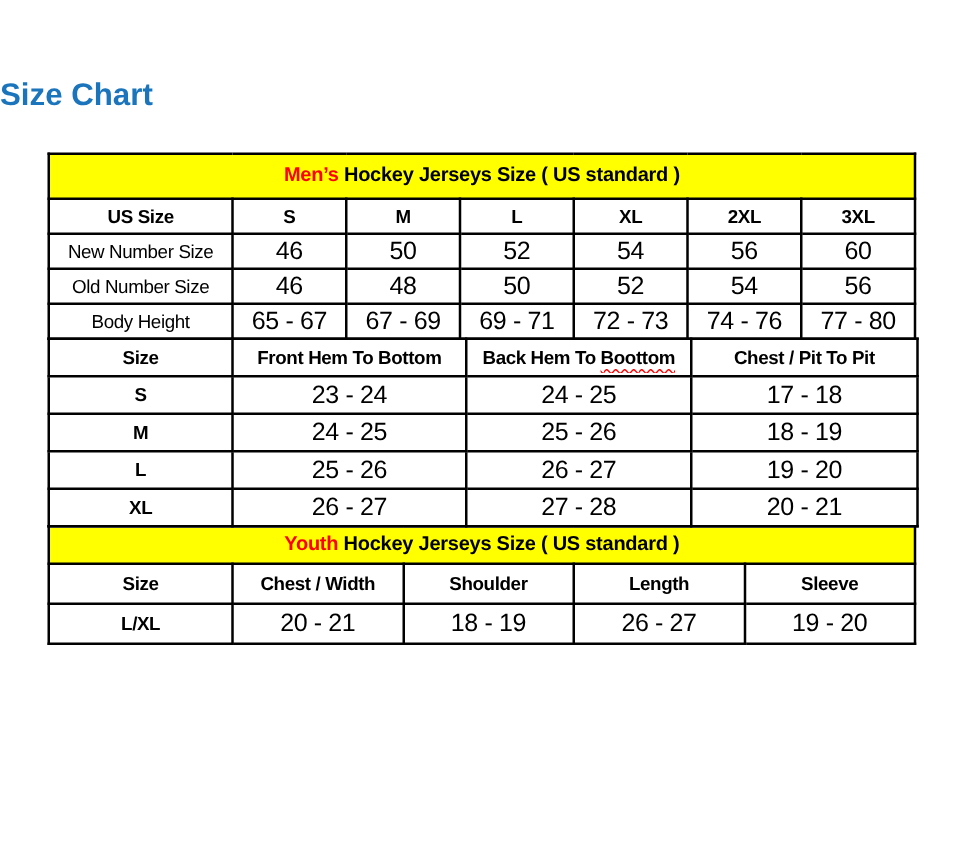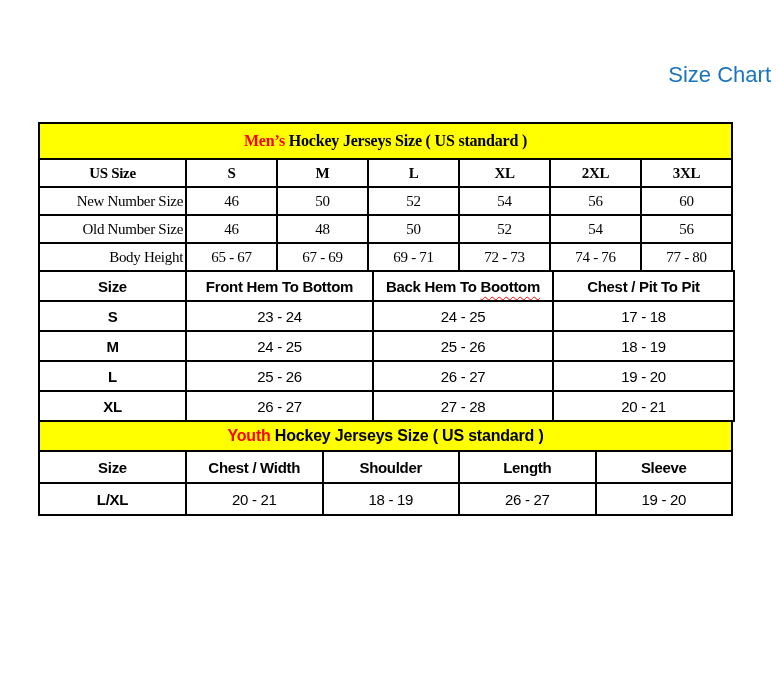--- a/index.html
+++ b/index.html
@@ -8,21 +8,21 @@
     --banner-yellow:#FFFF00;
     --border-black:#000000;
   }
   html,body{margin:0;padding:0;}
   body{background:#ffffff;font-family:"Liberation Sans",sans-serif;}
   .canvas{
     position:relative;width:776px;height:692px;background:#ffffff;overflow:hidden;
   }
   .page-title{
     position:absolute;top:62px;left:0;width:771px;margin:0;
-    text-align:right;font-size:22px;font-weight:normal;color:var(--title-blue);
+    text-align:left;font-size:25px;font-weight:bold;color:var(--title-blue);
     letter-spacing:0px;
   }
   .tables{position:absolute;left:38px;top:122px;width:695px;}
   table{
     border-collapse:collapse;width:695px;table-layout:fixed;
     font-family:"Liberation Sans",sans-serif;color:#000000;
   }
   table + table{margin-top:-2px;}
   th,td{
     border:2px solid var(--border-black);
@@ -31,26 +31,26 @@
   }
   .banner-cell{
     background:var(--banner-yellow);
     font-weight:bold;font-size:16px;letter-spacing:-0.2px;
   }
   .mens .banner-cell{height:34px;}
   .womens .banner-cell{height:32px;}
   .youth .banner-cell{height:28px;}
   .red{color:var(--accent-red);}
   th{font-weight:bold;font-size:15px;letter-spacing:-0.3px;}
-  td{font-weight:normal;font-size:15px;letter-spacing:-0.3px;}
-  .mens th,.mens td{height:26px;font-family:Liberation Serif, serif;}
+  td{font-weight:normal;font-size:20px;letter-spacing:-0.3px;}
+  .mens th,.mens td{height:26px;}
   .womens th,.womens td{height:28px;}
   .youth th,.youth td{height:30px;}
   
-  .mens tbody th.row-label{font-weight:normal;text-align:right;}
+  .mens tbody th.row-label{font-weight:normal;}
   .typo{
     text-decoration-line:underline;
     text-decoration-style:wavy;
     text-decoration-color:var(--accent-red);
     text-decoration-thickness:1px;
     text-underline-offset:4px;
   }
 </style>
 </head>
 <body>

